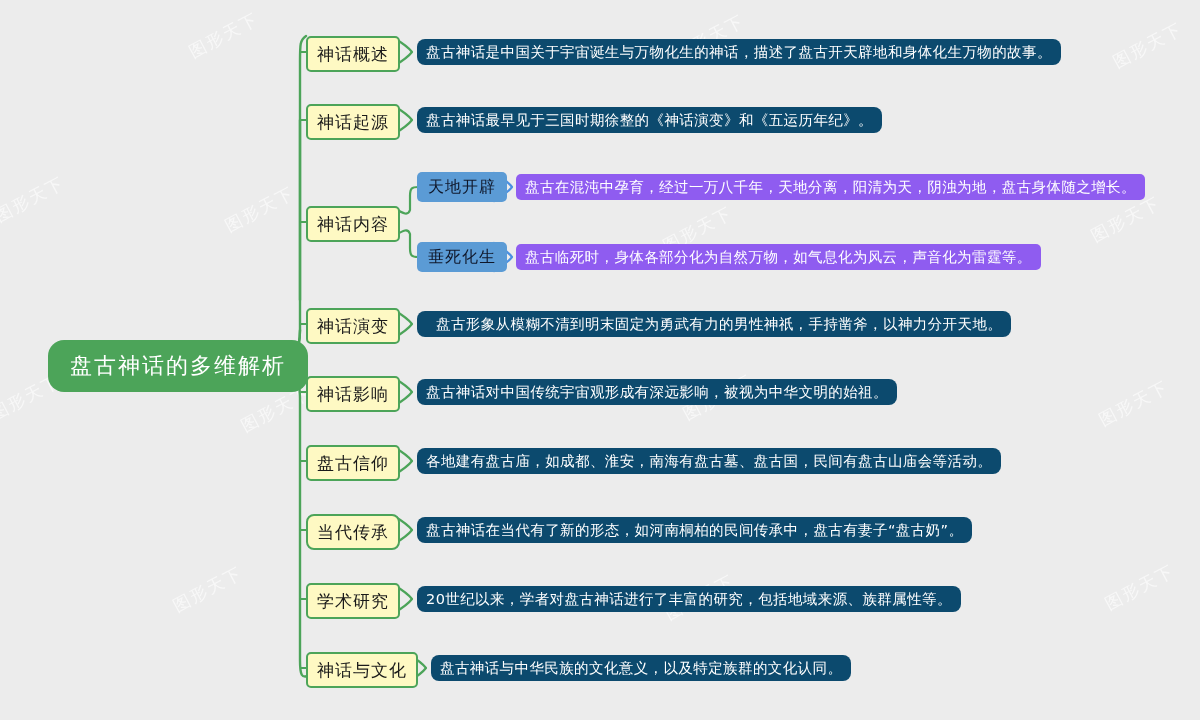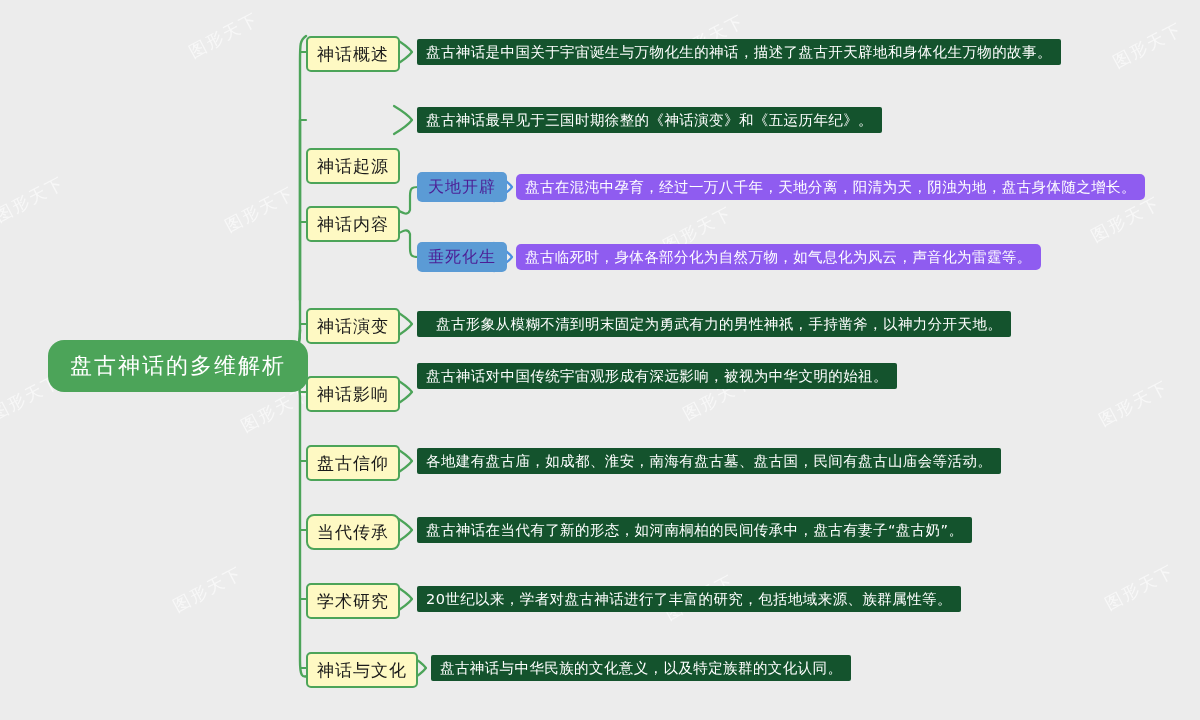--- a/index.html
+++ b/index.html
@@ -69,32 +69,32 @@
     border-radius: 5px;
     color: #1a1a1a;
     font-size: 17px;
     height: 15px;
     padding: 16px 9px;
     letter-spacing: 1px;
     font-family: "DejaVu Sans", sans-serif;
   }
   .sub {
     background: #5b9bd5;
-    color: #4c1d95;
+    color: #0f172a;
     border-radius: 5px;
     font-size: 16px;
     height: 30px;
     padding: 0 11px;
     letter-spacing: 1px;
     font-family: "DejaVu Sans", sans-serif;
   }
   .leaf {
-    background: #14532d;
+    background: #0c4a6e;
     color: #ffffff;
-    border-radius: 2px;
+    border-radius: 8px;
     font-size: 14.5px;
     height: 26px;
     padding: 0 9px;
     letter-spacing: .4px;
     font-family: "DejaVu Sans", sans-serif;
   }
   .leaf.purple {
     background: #8f5cf0;
     border-radius: 5px;
   }
@@ -166,21 +166,21 @@
     <span>盘古神话的多维解析</span>
   </div>
 
   <div class="node branch" style="left:306px; top:36px;">
     <span>神话概述</span>
   </div>
   <div class="node leaf" style="left:417px; top:39px;">
     <span>盘古神话是中国关于宇宙诞生与万物化生的神话，描述了盘古开天辟地和身体化生万物的故事。</span>
   </div>
 
-  <div class="node branch" style="left:306px; top:104px;margin-top:44px;">
+  <div class="node branch" style="left:306px; top:104px;">
     <span>神话起源</span>
   </div>
   <div class="node leaf" style="left:417px; top:107px;">
     <span>盘古神话最早见于三国时期徐整的《神话演变》和《五运历年纪》。</span>
   </div>
 
   <div class="node branch" style="left:306px; top:206px;">
     <span>神话内容</span>
   </div>
   <div class="node sub" style="left:417px; top:172px;">
@@ -199,21 +199,21 @@
   <div class="node branch" style="left:306px; top:308px;">
     <span>神话演变</span>
   </div>
   <div class="node leaf" style="left:417px; top:311px;padding-left:19px;">
     <span>盘古形象从模糊不清到明末固定为勇武有力的男性神祇，手持凿斧，以神力分开天地。</span>
   </div>
 
   <div class="node branch" style="left:306px; top:376px;">
     <span>神话影响</span>
   </div>
-  <div class="node leaf" style="left:417px; top:363px;">
+  <div class="node leaf" style="left:417px; top:379px;">
     <span>盘古神话对中国传统宇宙观形成有深远影响，被视为中华文明的始祖。</span>
   </div>
 
   <div class="node branch" style="left:306px; top:445px;">
     <span>盘古信仰</span>
   </div>
   <div class="node leaf" style="left:417px; top:448px;">
     <span>各地建有盘古庙，如成都、淮安，南海有盘古墓、盘古国，民间有盘古山庙会等活动。</span>
   </div>
 

